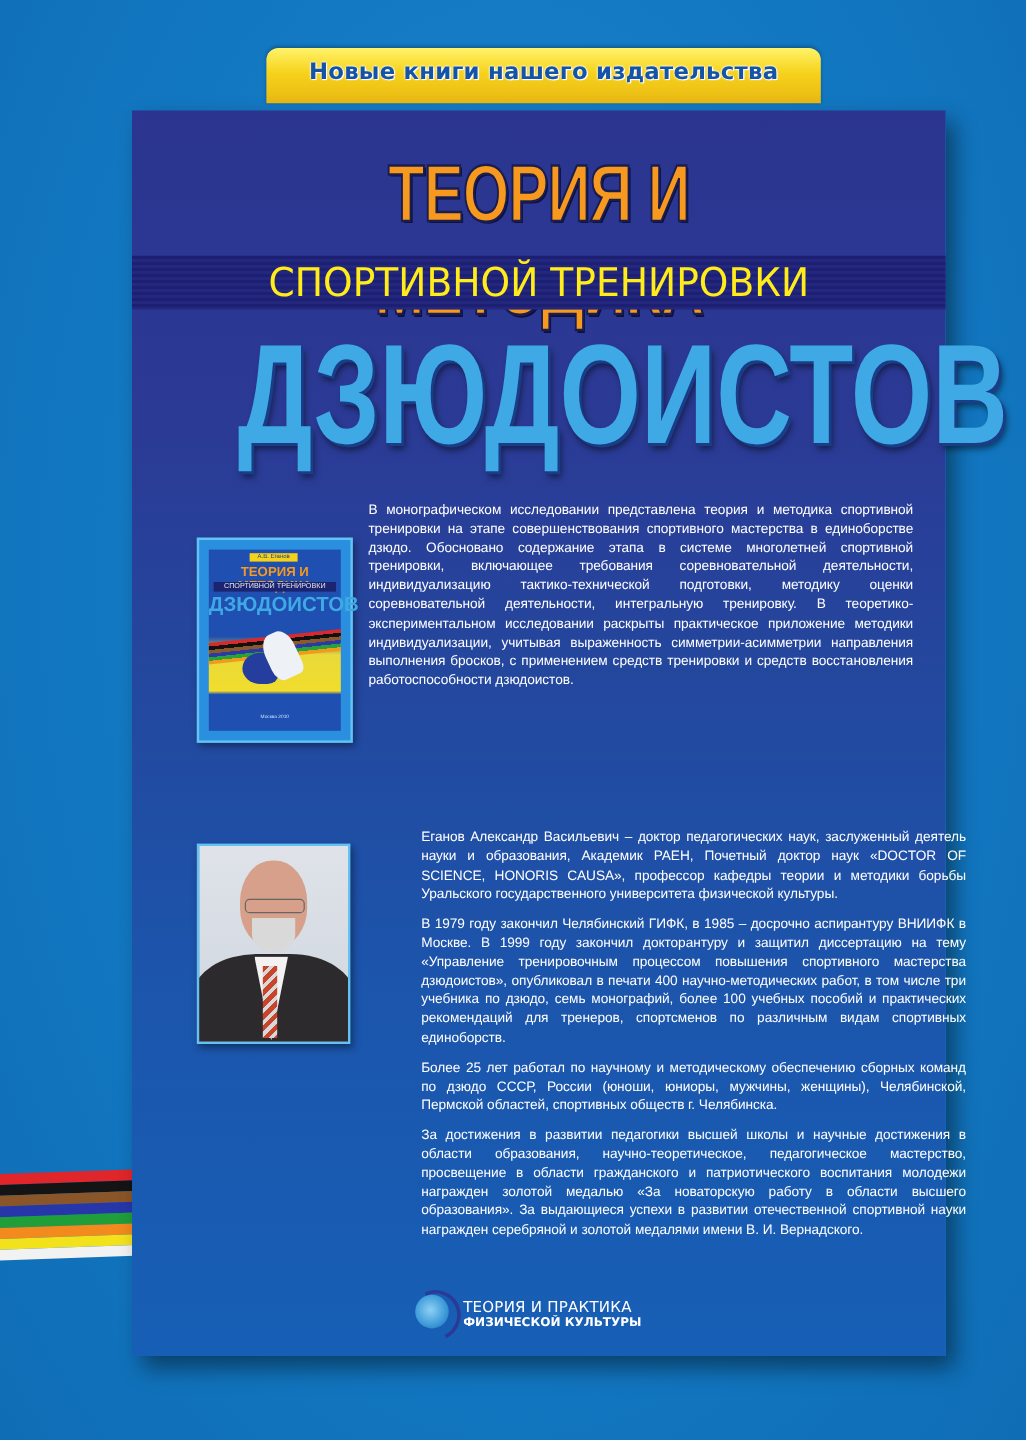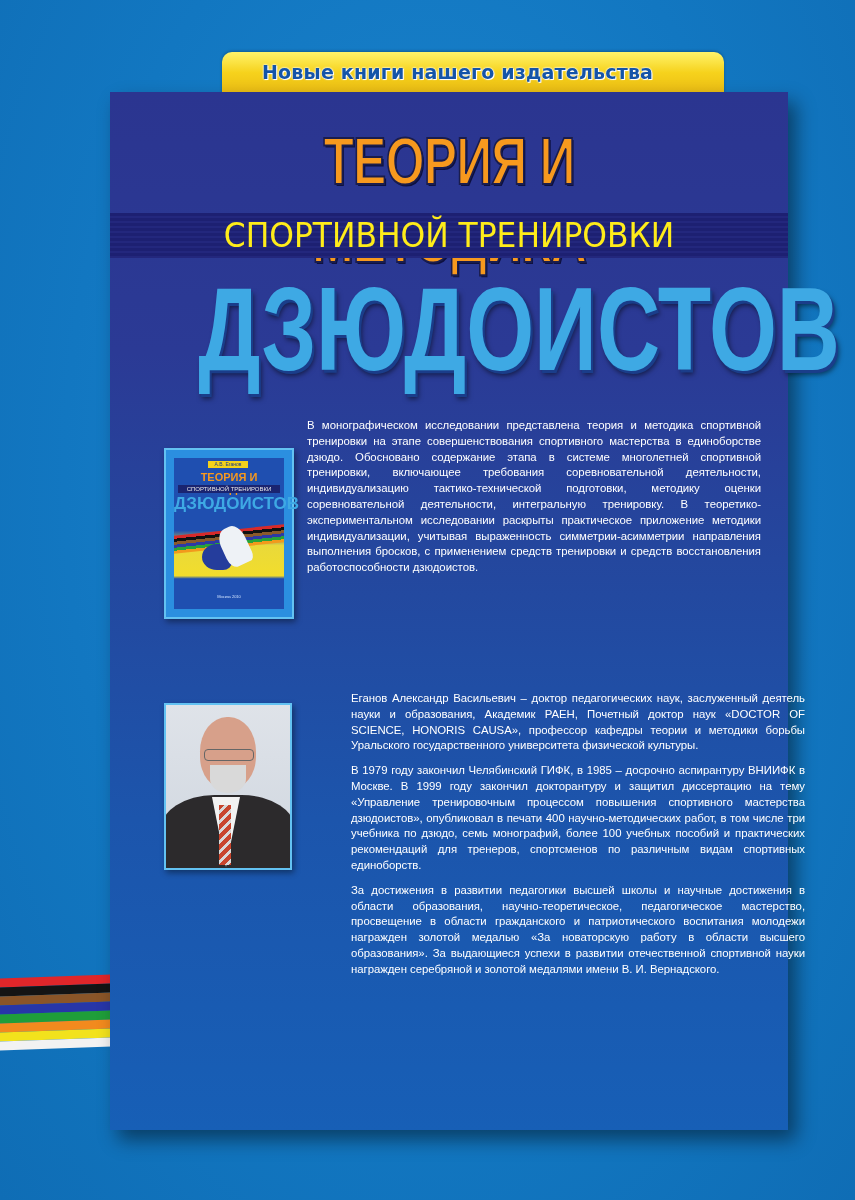--- a/index.html
+++ b/index.html
@@ -2,25 +2,25 @@
 <html><head>
 <meta charset="utf-8">
 <style>
   html, body { margin:0; padding:0; }
   body {
     width:855px; height:1200px; position:relative; overflow:hidden;
     background: radial-gradient(ellipse at 50% 40%, #1c86cf 0%, #1277c1 60%, #0f6db5 100%);
     font-family: "Liberation Sans", sans-serif;
   }
   .tab {
-    position:absolute; left:222px; top:52px; width:462px; height:46px;
+    position:absolute; left:222px; top:40px; width:462px; height:46px;
     background: linear-gradient(#fff36a 0%, #f6d21c 45%, #e9b812 100%);
     border-radius:10px 10px 0 0;
     box-shadow: 0 -1px 3px rgba(0,0,0,0.25);
-    padding-left:40px;
+    text-align:center;
   }
   .tab-text {
     display:block; margin-top:9px;
     font-family:"DejaVu Sans", sans-serif; font-weight:bold; font-size:19px;
     color:#1454a8; letter-spacing:0.2px;
     text-shadow: 0 0 2px #fff, 0 0 2px #fff, 1px 1px 0 #fff;
   }
   .panel {
     position:absolute; left:110px; top:92px; width:678px; height:1038px;
     background: linear-gradient(180deg, #2b3590 0%, #2b3a95 25%, #24479e 45%, #1c55ac 70%, #175fb6 100%);
@@ -143,16 +143,23 @@
     <div class="photo-shirt"></div>
     <div class="photo-tie"></div>
     <div class="photo-head"></div>
     <div class="photo-beard"></div>
     <div class="photo-glasses"></div>
   </div>
 
   <div class="text-col t2">
     <p>Еганов Александр Васильевич – доктор педагогических наук, заслуженный деятель науки и образования, Академик РАЕН, Почетный доктор наук «DOCTOR OF SCIENCE, HONORIS CAUSA», профессор кафедры теории и методики борьбы Уральского государственного университета физической культуры.</p>
     <p>В 1979 году закончил Челябинский ГИФК, в 1985 – досрочно аспирантуру ВНИИФК в Москве. В 1999 году закончил докторантуру и защитил диссертацию на тему «Управление тренировочным процессом повышения спортивного мастерства дзюдоистов», опубликовал в печати 400 научно-методических работ, в том числе три учебника по дзюдо, семь монографий, более 100 учебных пособий и практических рекомендаций для тренеров, спортсменов по различным видам спортивных единоборств.</p>
+    <p>Более 25 лет работал по научному и методическому обеспечению сборных команд по дзюдо СССР, России (юноши, юниоры, мужчины, женщины), Челябинской, Пермской областей, спортивных обществ г. Челябинска.</p>
     <p>За достижения в развитии педагогики высшей школы и научные достижения в области образования, научно-теоретическое, педагогическое мастерство, просвещение в области гражданского и патриотического воспитания молодежи награжден золотой медалью «За новаторскую работу в области высшего образования». За выдающиеся успехи в развитии отечественной спортивной науки награжден серебряной и золотой медалями имени В. И. Вернадского.</p>
   </div>
 
+  <div class="logo">
+    <div class="logo-globe"></div>
+    <div class="logo-arrow"></div>
+    <div class="logo-t1">ТЕОРИЯ И ПРАКТИКА</div>
+    <div class="logo-t2">ФИЗИЧЕСКОЙ КУЛЬТУРЫ</div>
+  </div>
 </div>
 
 </body></html>

